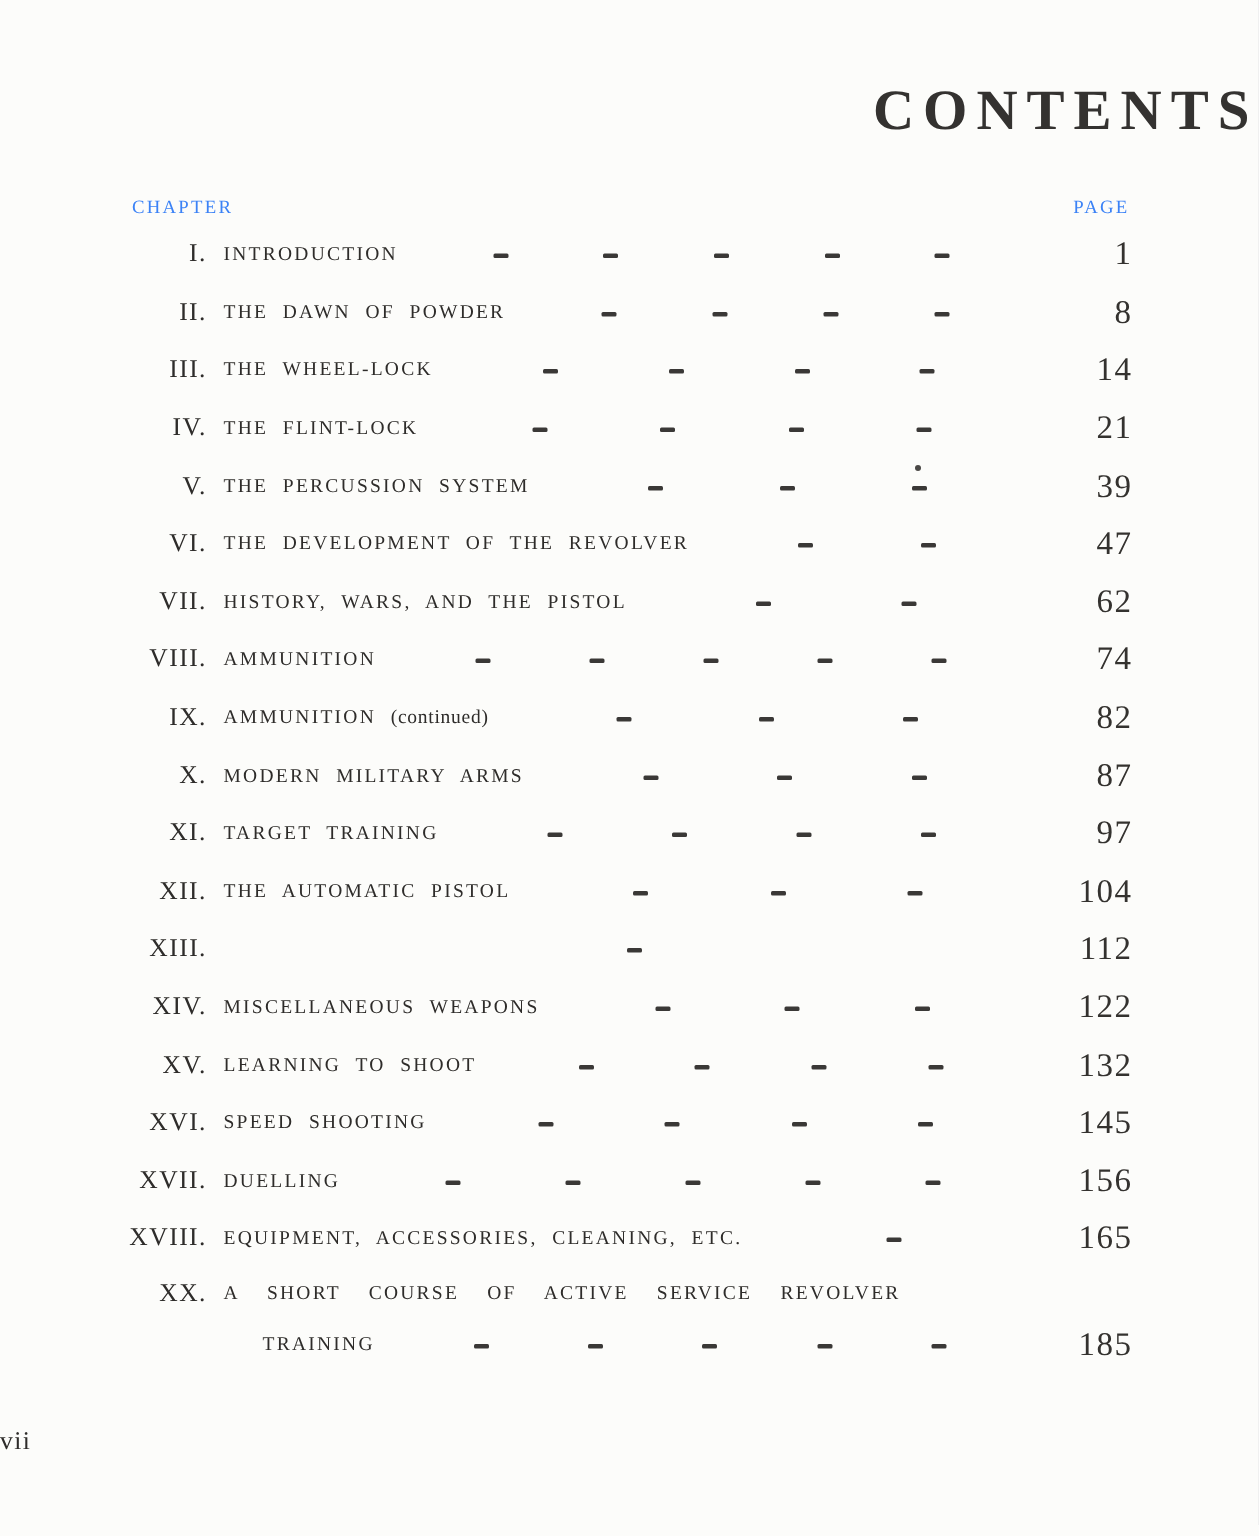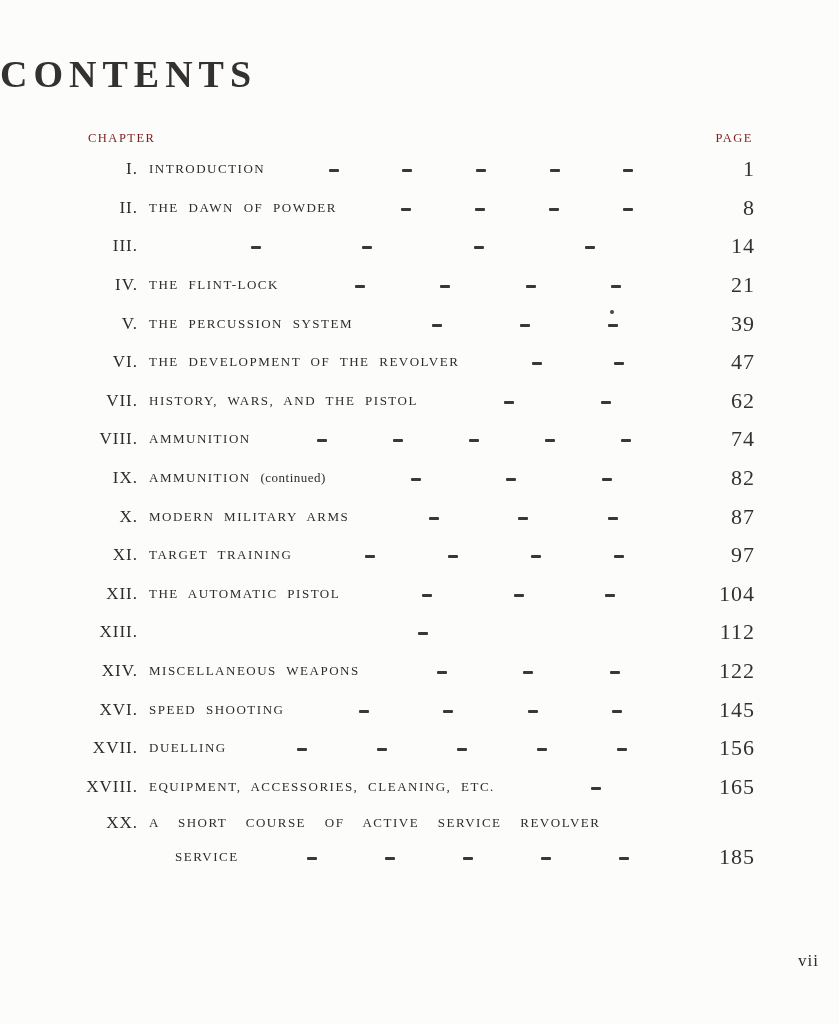--- a/index.html
+++ b/index.html
@@ -3,28 +3,28 @@
 <meta charset="utf-8">
 <style>
   html,body{margin:0;padding:0;background:#e8e8e8;}
   .page{
     width:839px;height:1024px;position:relative;margin:0 auto;
     background:#fcfcfa;color:#2e2c2a;
     font-family:"Liberation Serif","DejaVu Serif",serif;
     overflow:hidden;
   }
   .book-title{
-    position:absolute;top:52px;left:0;right:0;text-align:left;
+    position:absolute;top:52px;left:0;right:0;text-align:right;
     font-size:38px;font-weight:bold;letter-spacing:6px;
     color:#343230;
   }
   .col-headers{
     position:absolute;top:131px;left:88px;right:86px;
     display:flex;justify-content:space-between;
-    font-size:12.5px;letter-spacing:1.5px;color:#7f1d1d;
+    font-size:12.5px;letter-spacing:1.5px;color:#3b82f6;
   }
   .toc{
     position:absolute;top:150px;left:62px;right:84px;
   }
   .toc-row{
     display:flex;align-items:center;height:38.6px;white-space:nowrap;
   }
   .toc-row.xline{height:34px;}
   .num{
     width:76px;flex:0 0 76px;text-align:right;padding-right:11px;
@@ -42,21 +42,21 @@
   .dash{
     display:inline-block;width:10px;height:3px;background:#3a3836;
     border-radius:1px;margin-top:3px;
   }
   .pg{
     flex:0 0 58px;width:58px;text-align:right;font-size:22px;
     letter-spacing:1px;color:#34322f;
   }
   .indent2{width:113px;flex:0 0 113px;}
   .folio{
-    position:absolute;top:951px;left:0;right:20px;text-align:right;
+    position:absolute;top:951px;left:0;right:20px;text-align:left;
     font-size:17px;letter-spacing:1px;
   }
   .speck{
     position:absolute;left:610px;top:310px;width:4px;height:4px;
     background:#4a4846;border-radius:50%;
   }
 </style>
 </head>
 <body>
 
@@ -88,20 +88,21 @@
         <span class="leader">
           <span class="dash"></span>
           <span class="dash"></span>
           <span class="dash"></span>
           <span class="dash"></span>
         </span>
         <span class="pg">8</span>
       </div>
       <div class="toc-row">
         <span class="num">III.</span>
+        <span class="title">THE WHEEL-LOCK</span>
         <span class="leader">
           <span class="dash"></span>
           <span class="dash"></span>
           <span class="dash"></span>
           <span class="dash"></span>
         </span>
         <span class="pg">14</span>
       </div>
       <div class="toc-row">
         <span class="num">IV.</span>
@@ -204,20 +205,31 @@
       </div>
       <div class="toc-row">
         <span class="num">XIV.</span>
         <span class="title">MISCELLANEOUS WEAPONS</span>
         <span class="leader">
           <span class="dash"></span>
           <span class="dash"></span>
           <span class="dash"></span>
         </span>
         <span class="pg">122</span>
+      </div>
+      <div class="toc-row">
+        <span class="num">XV.</span>
+        <span class="title">LEARNING TO SHOOT</span>
+        <span class="leader">
+          <span class="dash"></span>
+          <span class="dash"></span>
+          <span class="dash"></span>
+          <span class="dash"></span>
+        </span>
+        <span class="pg">132</span>
       </div>
       <div class="toc-row">
         <span class="num">XVI.</span>
         <span class="title">SPEED SHOOTING</span>
         <span class="leader">
           <span class="dash"></span>
           <span class="dash"></span>
           <span class="dash"></span>
           <span class="dash"></span>
         </span>
@@ -242,21 +254,21 @@
           <span class="dash"></span>
         </span>
         <span class="pg">165</span>
       </div>
       <div class="toc-row xline">
         <span class="num">XX.</span>
         <span class="title spread">A SHORT COURSE OF ACTIVE SERVICE REVOLVER</span>
       </div>
       <div class="toc-row xline">
         <span class="indent2"></span>
-        <span class="title">SERVICE</span>
+        <span class="title">TRAINING</span>
         <span class="leader">
           <span class="dash"></span>
           <span class="dash"></span>
           <span class="dash"></span>
           <span class="dash"></span>
           <span class="dash"></span>
         </span>
         <span class="pg">185</span>
       </div>
     </div>

